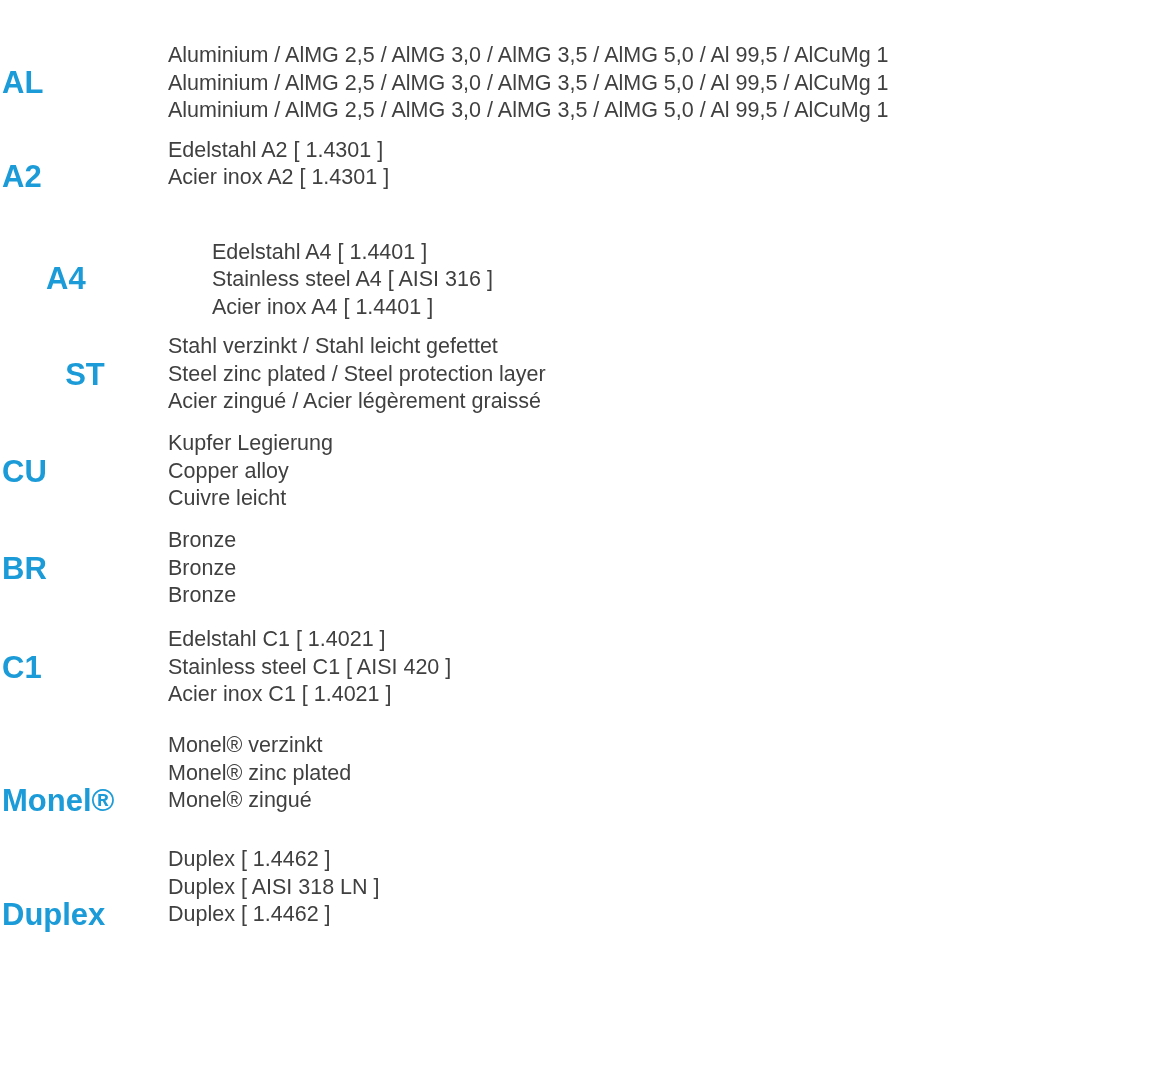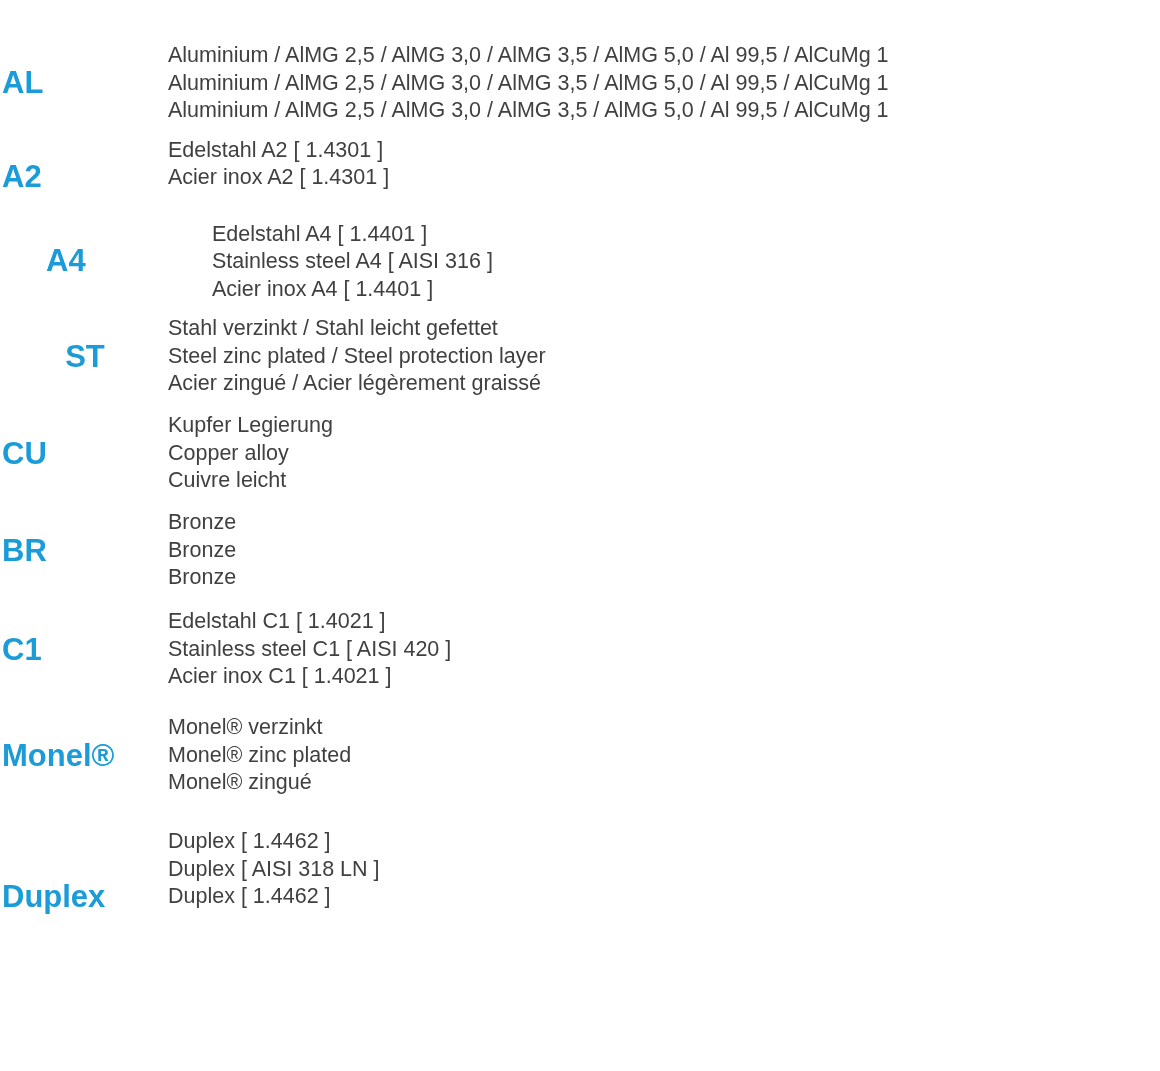--- a/index.html
+++ b/index.html
@@ -61,21 +61,21 @@
     <div class="code-cell" style="min-height:84px;">
       <span class="code">AL</span>
     </div>
     <div class="desc-cell">
       <div class="desc-line">Aluminium / AlMG 2,5 / AlMG 3,0 / AlMG 3,5 / AlMG 5,0 / Al 99,5 / AlCuMg 1</div>
       <div class="desc-line">Aluminium / AlMG 2,5 / AlMG 3,0 / AlMG 3,5 / AlMG 5,0 / Al 99,5 / AlCuMg 1</div>
       <div class="desc-line">Aluminium / AlMG 2,5 / AlMG 3,0 / AlMG 3,5 / AlMG 5,0 / Al 99,5 / AlCuMg 1</div>
     </div>
   </div>
 
-  <div class="row" style="margin-bottom:0;">
+  <div class="row" style="margin-bottom:18px;">
     <div class="code-cell" style="min-height:84px;">
       <span class="code">A2</span>
     </div>
     <div class="desc-cell">
       <div class="desc-line">Edelstahl A2 [ 1.4301 ]</div>
       <div class="desc-line">Acier inox A2  [ 1.4301 ]</div>
     </div>
   </div>
 
   <div class="row" style="margin-bottom:10px;padding-left:44px;">
@@ -127,21 +127,21 @@
       <span class="code">C1</span>
     </div>
     <div class="desc-cell">
       <div class="desc-line">Edelstahl C1 [ 1.4021 ]</div>
       <div class="desc-line">Stainless steel C1 [ AISI 420 ]</div>
       <div class="desc-line">Acier inox C1 [ 1.4021 ]</div>
     </div>
   </div>
 
   <div class="row" style="margin-bottom:28px;">
-    <div class="code-cell" style="min-height:86px;">
+    <div class="code-cell" style="min-height:86px;align-items:flex-end;">
       <span class="code">Monel®</span>
     </div>
     <div class="desc-cell">
       <div class="desc-line">Monel® verzinkt</div>
       <div class="desc-line">Monel® zinc plated</div>
       <div class="desc-line">Monel® zingué</div>
     </div>
   </div>
 
   <div class="row">

